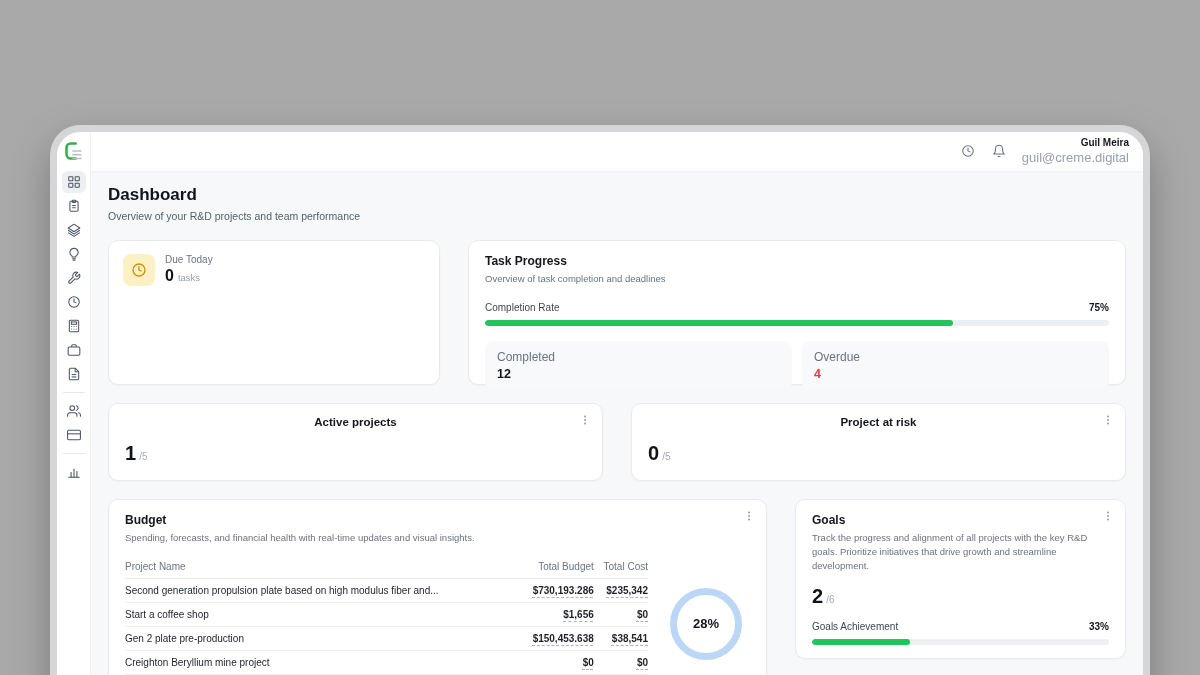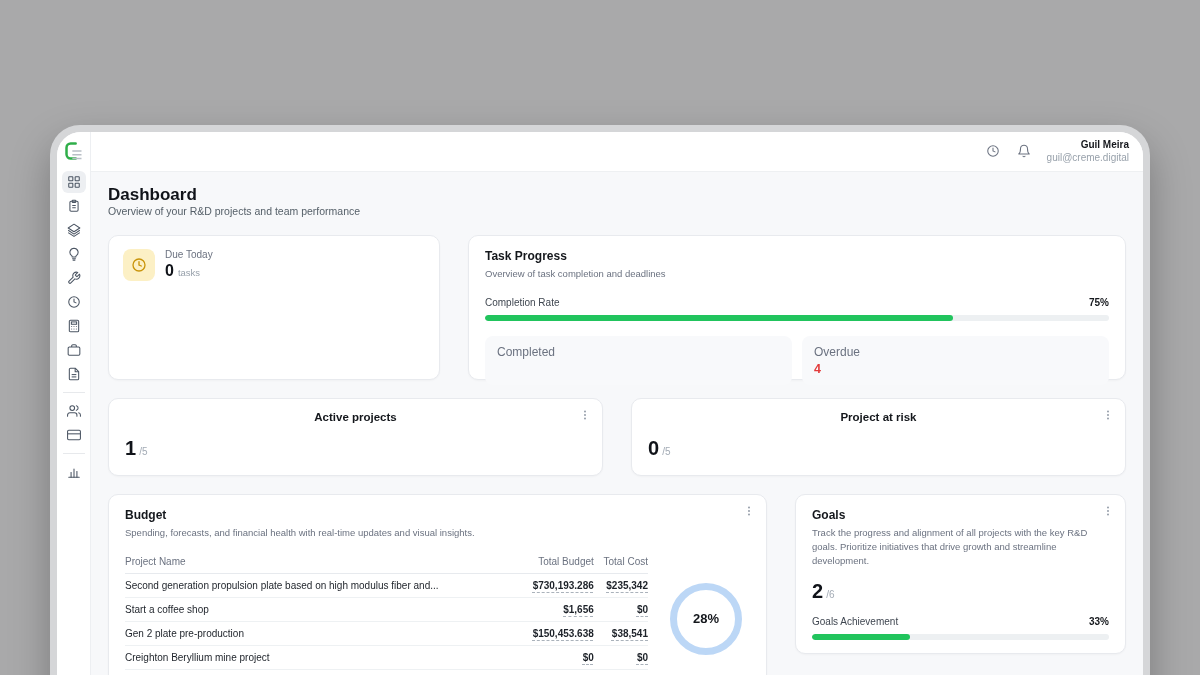--- a/index.html
+++ b/index.html
@@ -47,26 +47,26 @@
   .search-input {
     border:none; outline:none; flex:1; font-size:10px; color:#3f4650; background:transparent;
     font-family:"Liberation Sans", sans-serif;
   }
   .search-input::placeholder { color:#98a1ab; }
   .topbar-right { margin-left:auto; display:flex; align-items:center; gap:15px; }
   .topbar-icon-btn { background:none; border:none; color:#6b7280; width:16px; height:16px; cursor:pointer; padding:0; }
   .topbar-icon-btn svg { width:14px; height:14px; }
   .user-block { text-align:right; line-height:1.25; cursor:pointer; }
   .user-name { font-size:10px; font-weight:bold; color:#16181d; }
-  .user-email { font-size:10px; color:#98a1ab; }
+  .user-email { font-size:13px; color:#98a1ab; }
 
   .content { flex:1; background:#f7f8fa; padding:13px 17px; overflow:hidden; }
 
   .page-title { font-size:17px; font-weight:bold; color:#101319; }
-  .page-subtitle { font-size:10.5px; color:#566069; margin-bottom:18px; }
+  .page-subtitle { font-size:10.5px; color:#566069; margin-top:5px; margin-bottom:18px; }
 
   .card {
     background:#fff; border:1px solid #e8eaee; border-radius:10px;
     position:relative; box-shadow:0 1px 2px rgba(16,24,40,.03);
   }
   .row { display:flex; gap:28px; }
   .row1 { margin-bottom:18px; }
   .row1 .card { height:145px; }
   .card-due { width:332px; flex:0 0 332px; padding:13px 14px; display:flex; gap:10px; }
   .card-taskprogress { flex:1; padding:13px 16px; }
@@ -294,20 +294,21 @@
             <div class="completion-row">
               <span class="completion-label">Completion Rate</span>
               <span class="completion-pct">75%</span>
             </div>
             <div class="progress-track">
               <div class="progress-fill" style="width: 75%;"></div>
             </div>
             <div class="tp-subcards">
               <div class="tp-subcard">
                 <div class="tp-subcard-label">Completed</div>
+                <div class="tp-subcard-value">12</div>
               </div>
               <div class="tp-subcard">
                 <div class="tp-subcard-label">Overdue</div>
                 <div class="tp-subcard-value danger">4</div>
               </div>
             </div>
           </div>
         </div>
 
         <div class="row row2">

